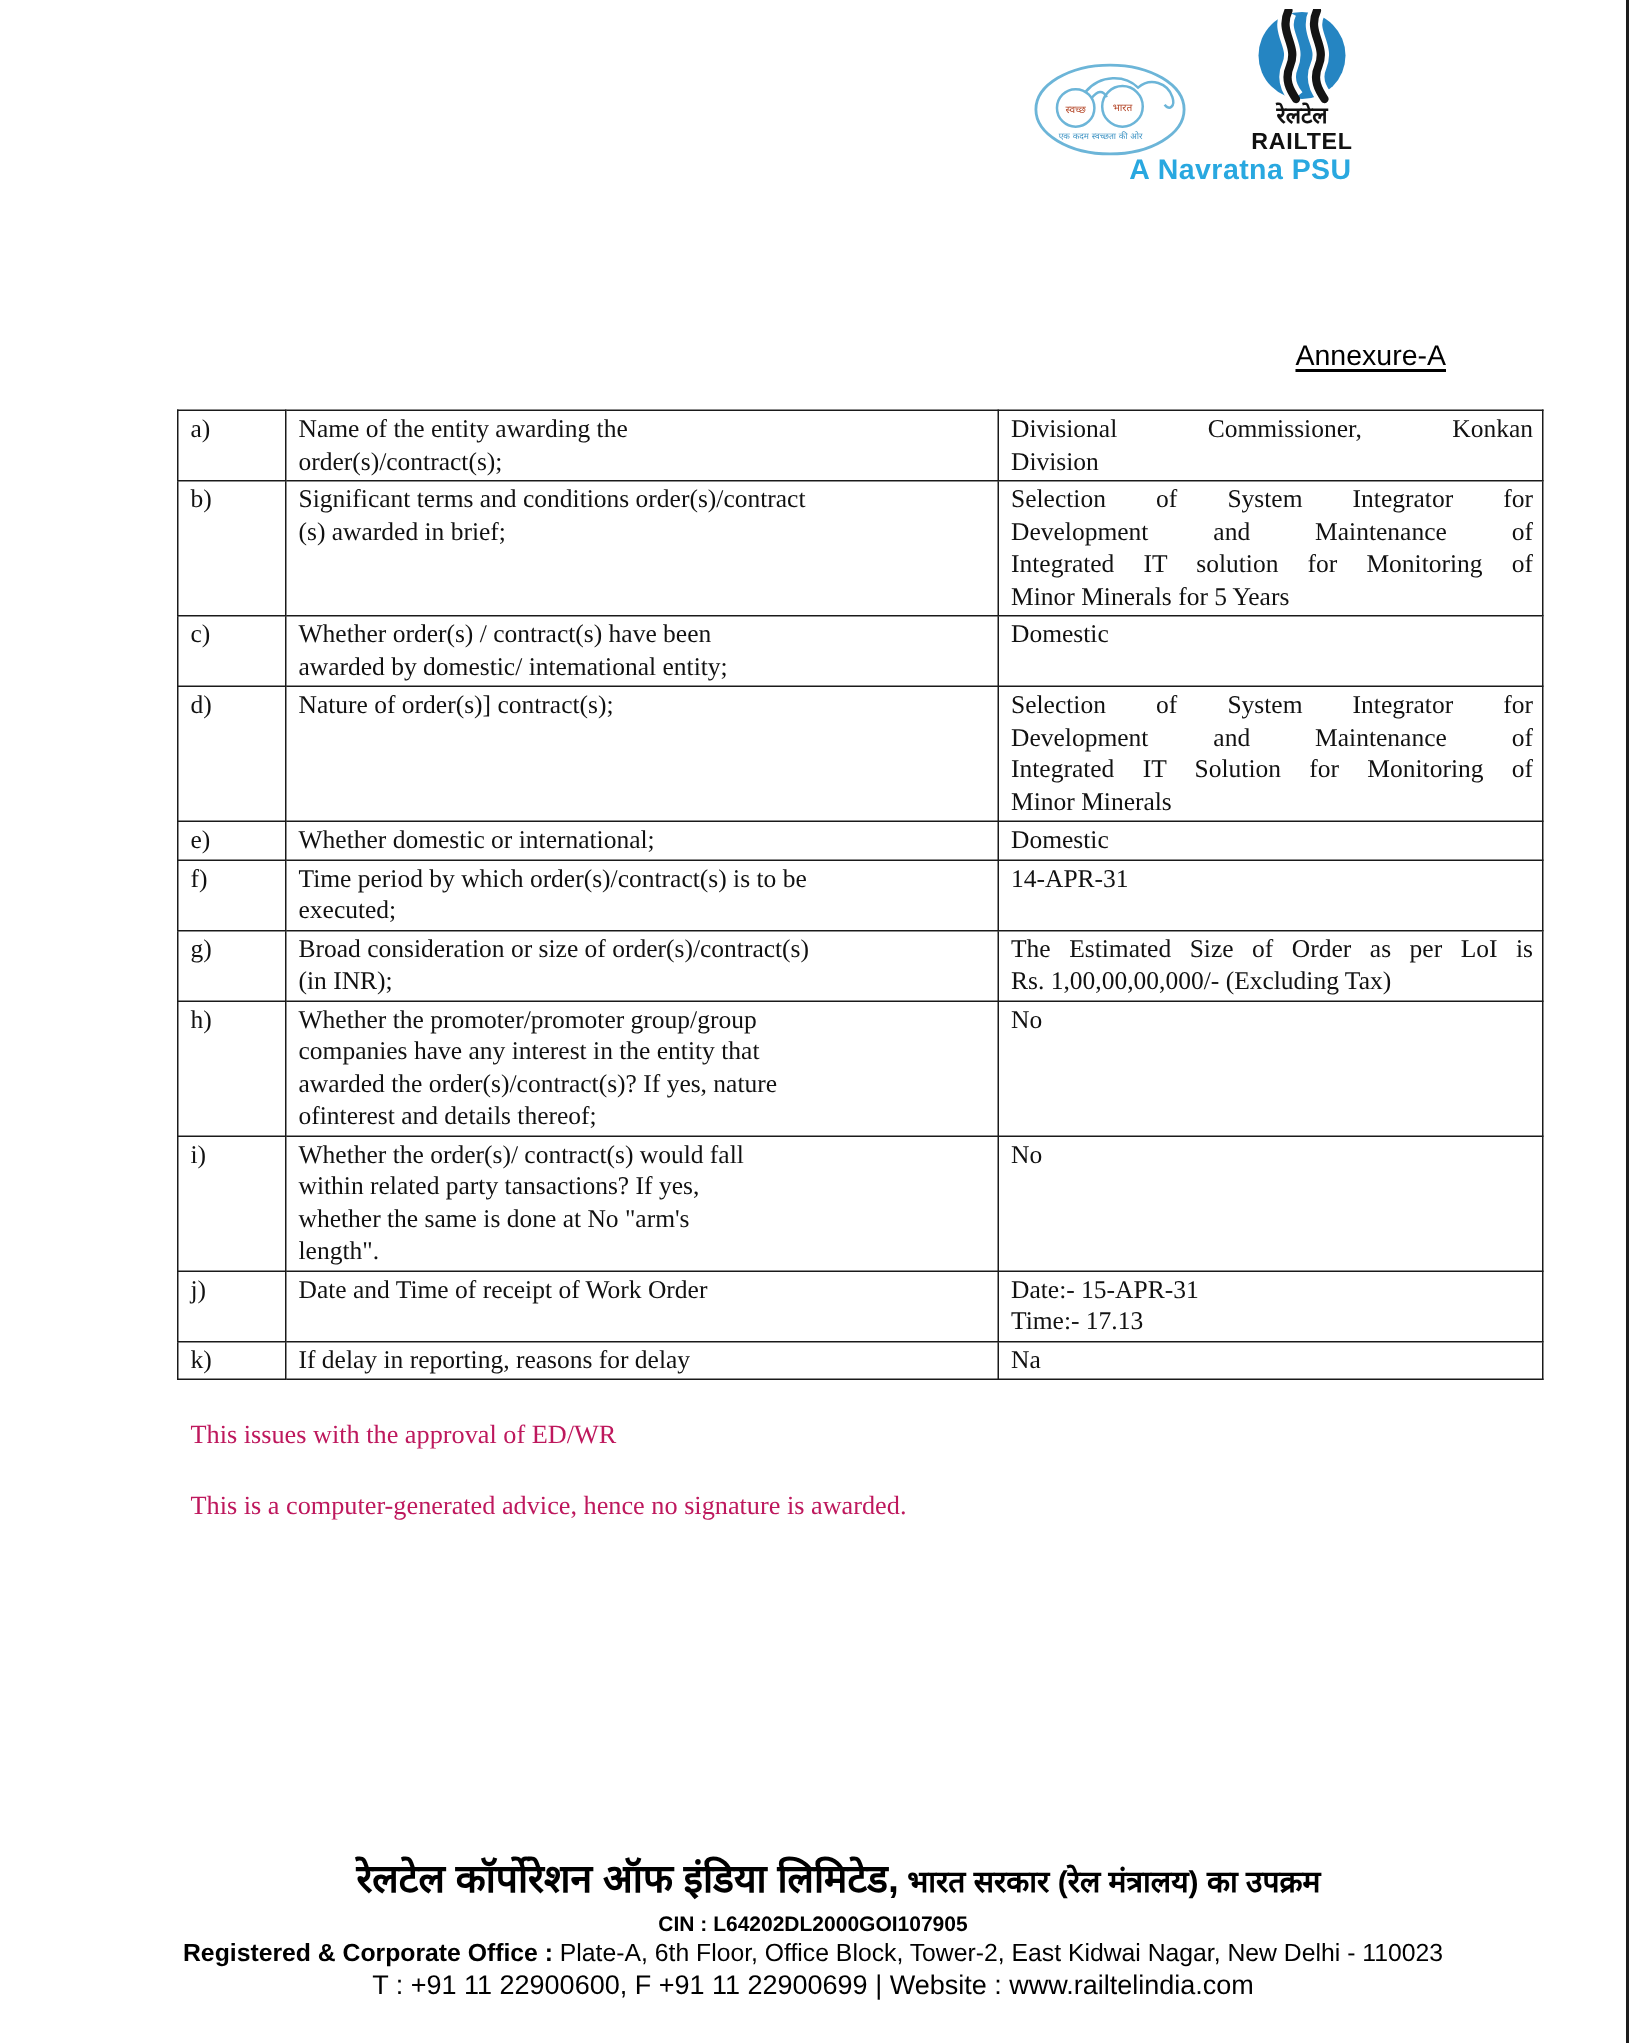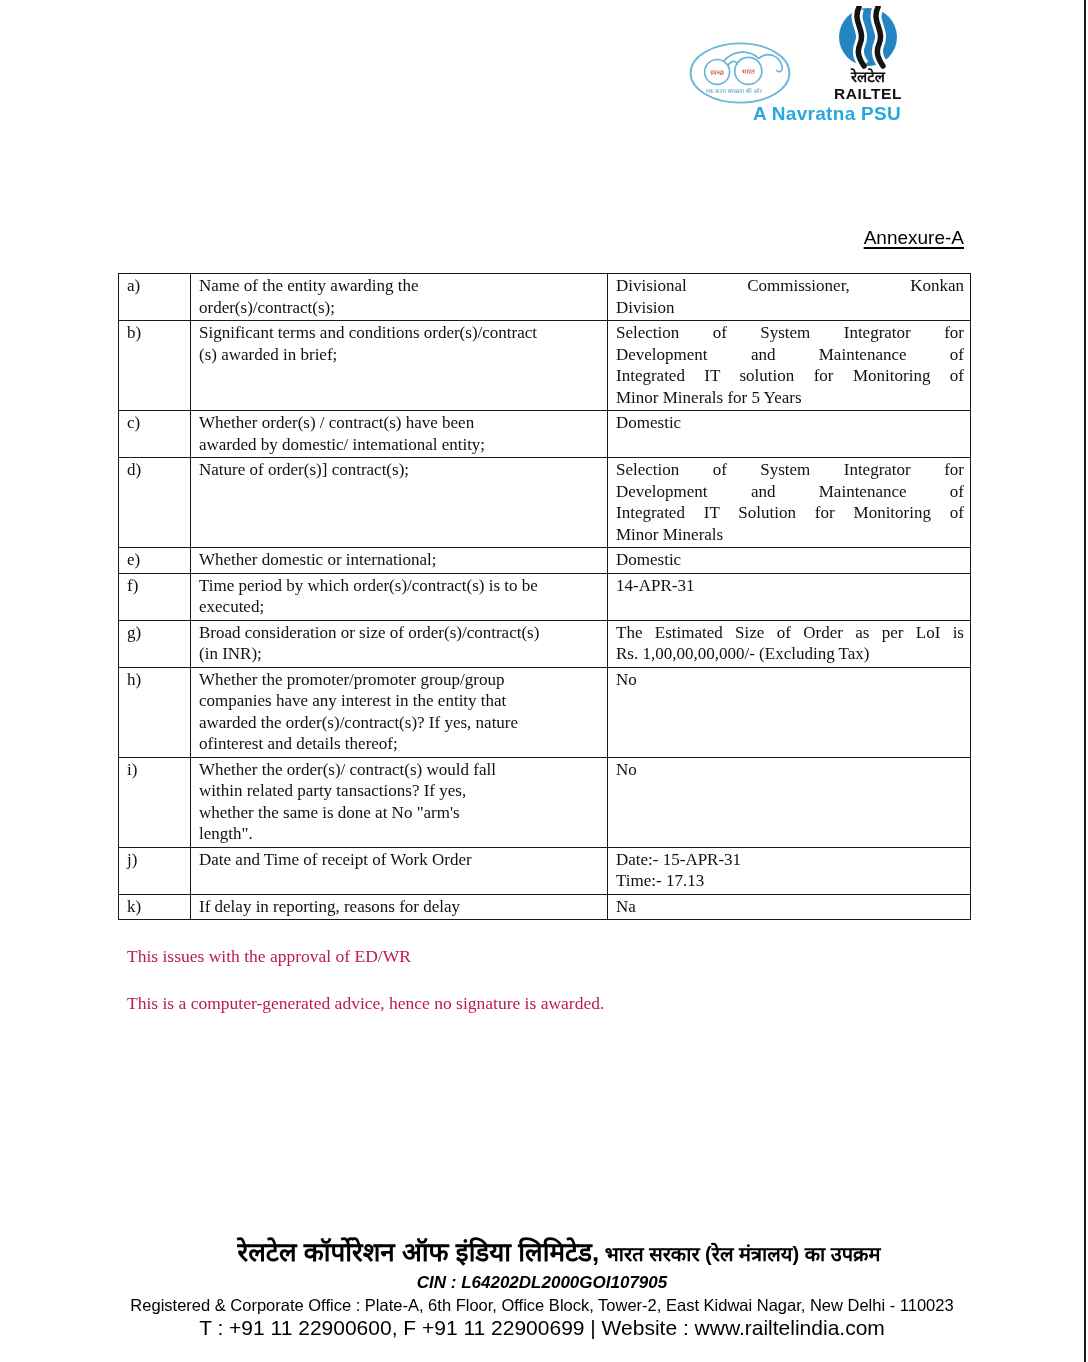--- a/index.html
+++ b/index.html
@@ -40,48 +40,48 @@
     border-collapse: collapse;
     font-size: 17px; line-height: 21.5px;
     table-layout: fixed;
   }
   table.annexure td {
     border: 1.6px solid #1a1a1a;
     vertical-align: top;
     padding: 1px 6px 2px 8px;
   }
   td.key-cell   { width: 72px; }
-  td.label-cell { width: 417px; padding-left: 10px; }
+  td.label-cell { width: 475px; padding-left: 10px; }
   td.value-cell { width: 363px; padding-right: 10px; }
   .vline.just { text-align: justify; text-align-last: justify; }
 
   
   .note { left: 127px; font-size: 17.5px; color: #be185d; }
   .note-1 { top: 946px; }
   .note-2 { top: 993px; }
 
   
   .footer { left: 0; top: 1236px; width: 1084px; text-align: center; color: #000; }
   .footer-company {
     font-family: "Liberation Sans", sans-serif;
     font-weight: 700; font-size: 26px; line-height: 32px; padding-left: 34px;
   }
   .footer-company .govt { font-size: 20px; }
   .footer-cin {
     font-family: "Liberation Sans", sans-serif;
-    font-weight: 700; font-size: 17px; margin-top: 3px; font-style: italic;
+    font-weight: 700; font-size: 14px; margin-top: 3px;
   }
   .footer-office {
     font-family: "Liberation Sans", sans-serif;
     font-size: 16.5px; margin-top: 3px;
   }
-  .footer-office .office-label { font-weight: 400; text-align: center; }
+  .footer-office .office-label { font-weight: 700; text-align: center; }
   .footer-contact {
     font-family: "Liberation Sans", sans-serif;
-    font-size: 21px; margin-top: 1px;
+    font-size: 18px; margin-top: 1px;
   }
 
   
   .scan-edge-line {
     left: 1084px; top: 0; width: 2px; height: 1362px;
     background: #1c1c1c;
   }
 </style>
 </head>
 <body>

